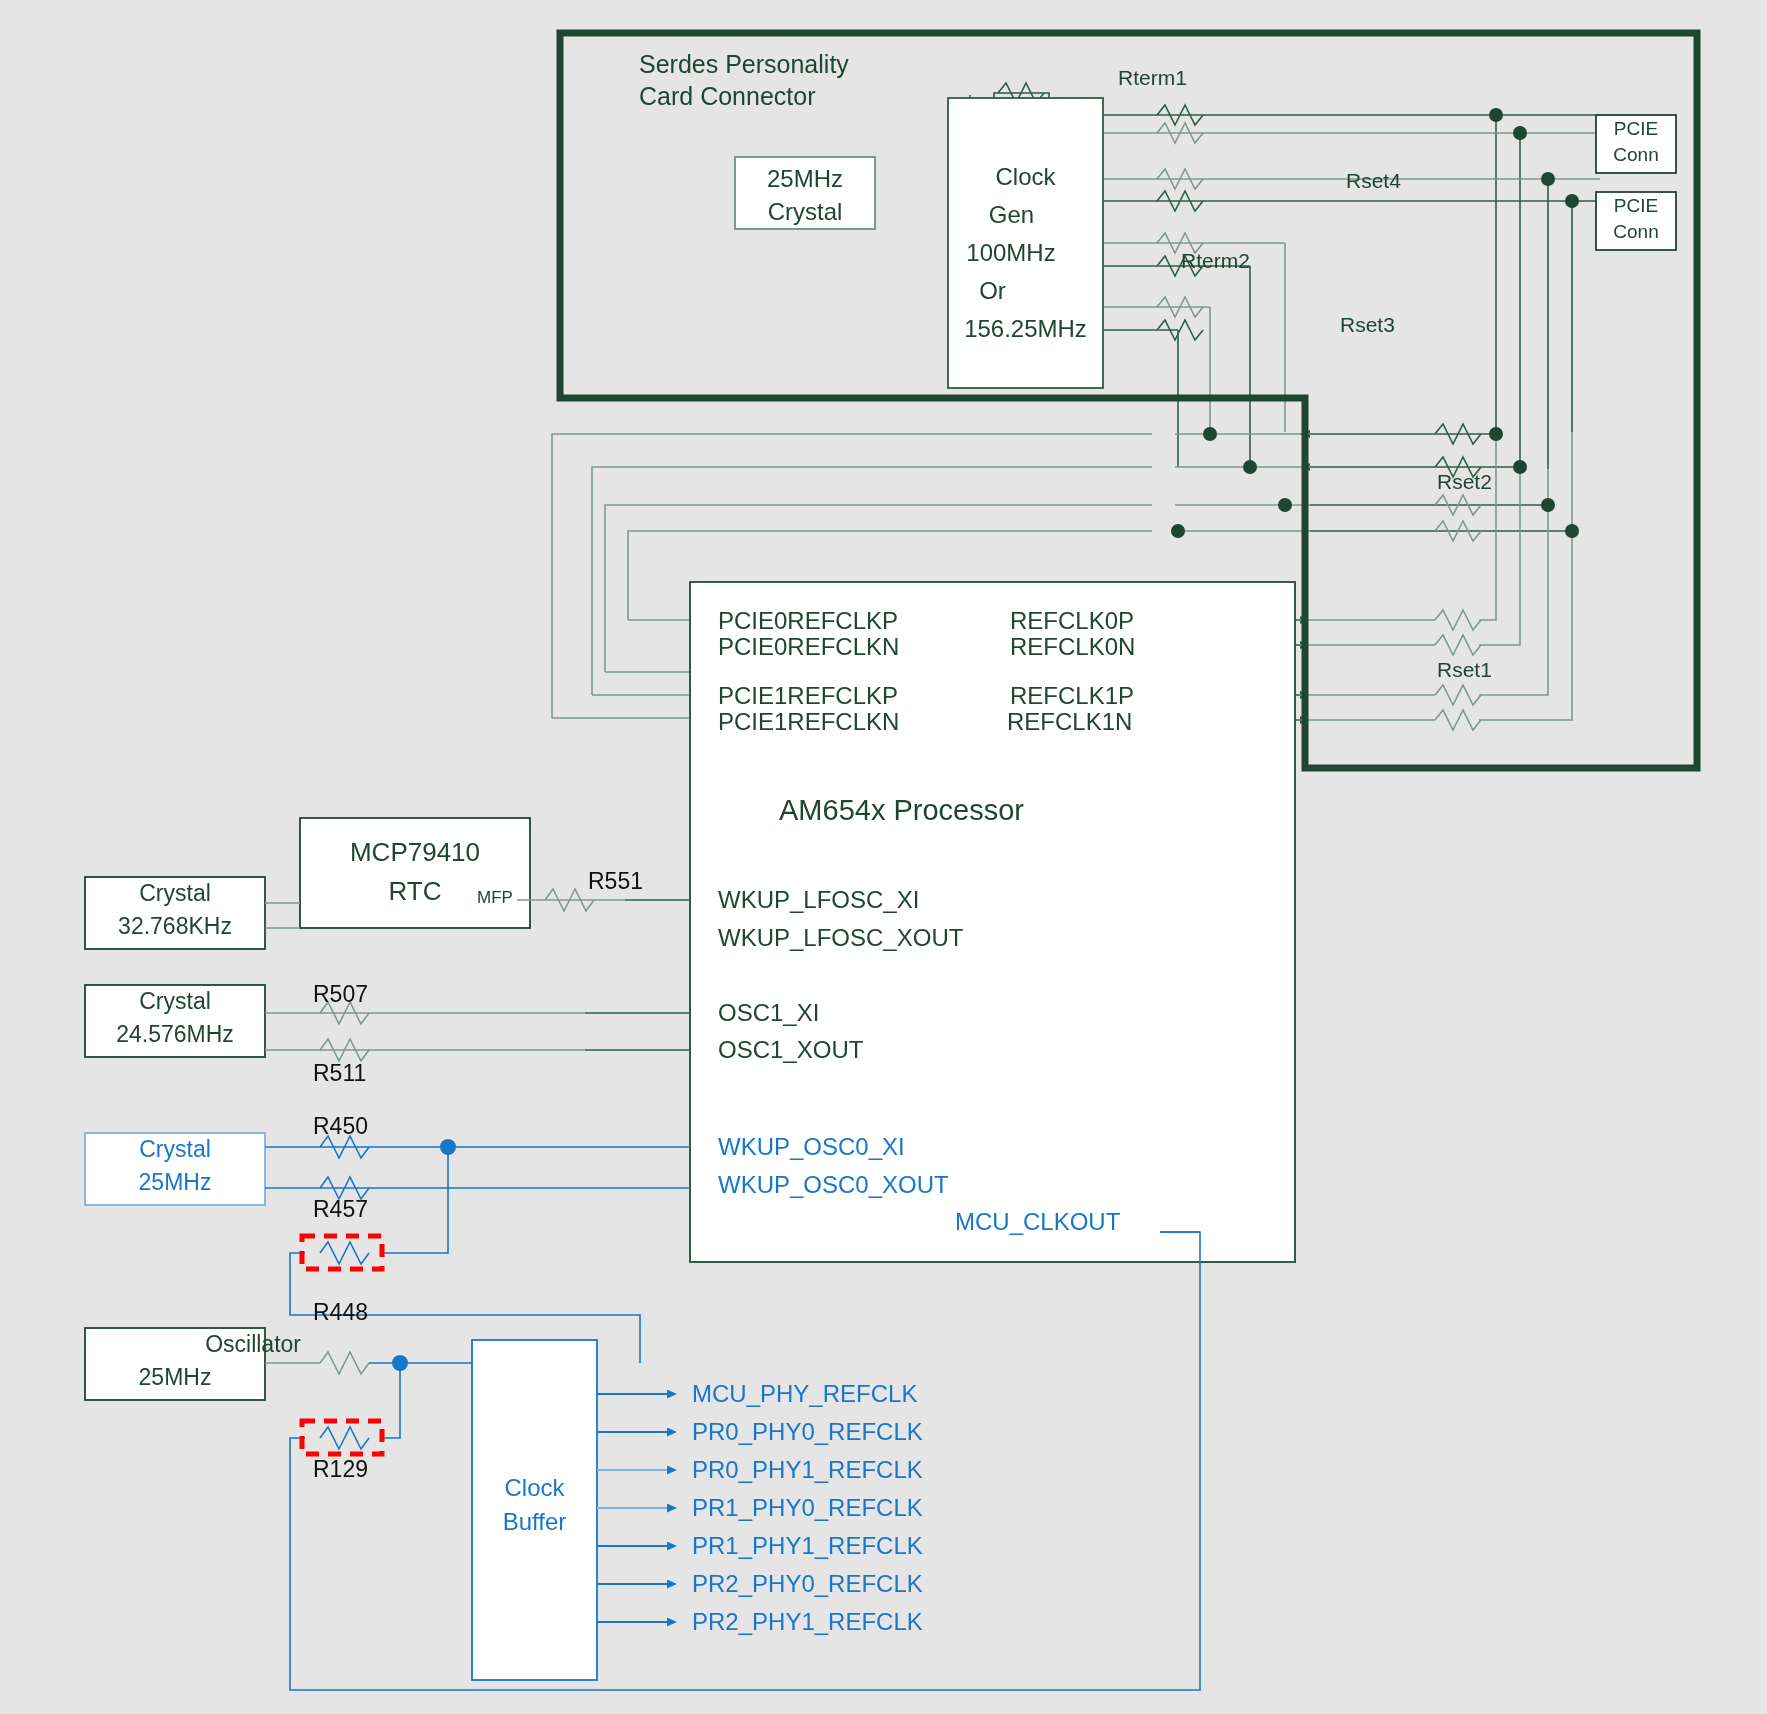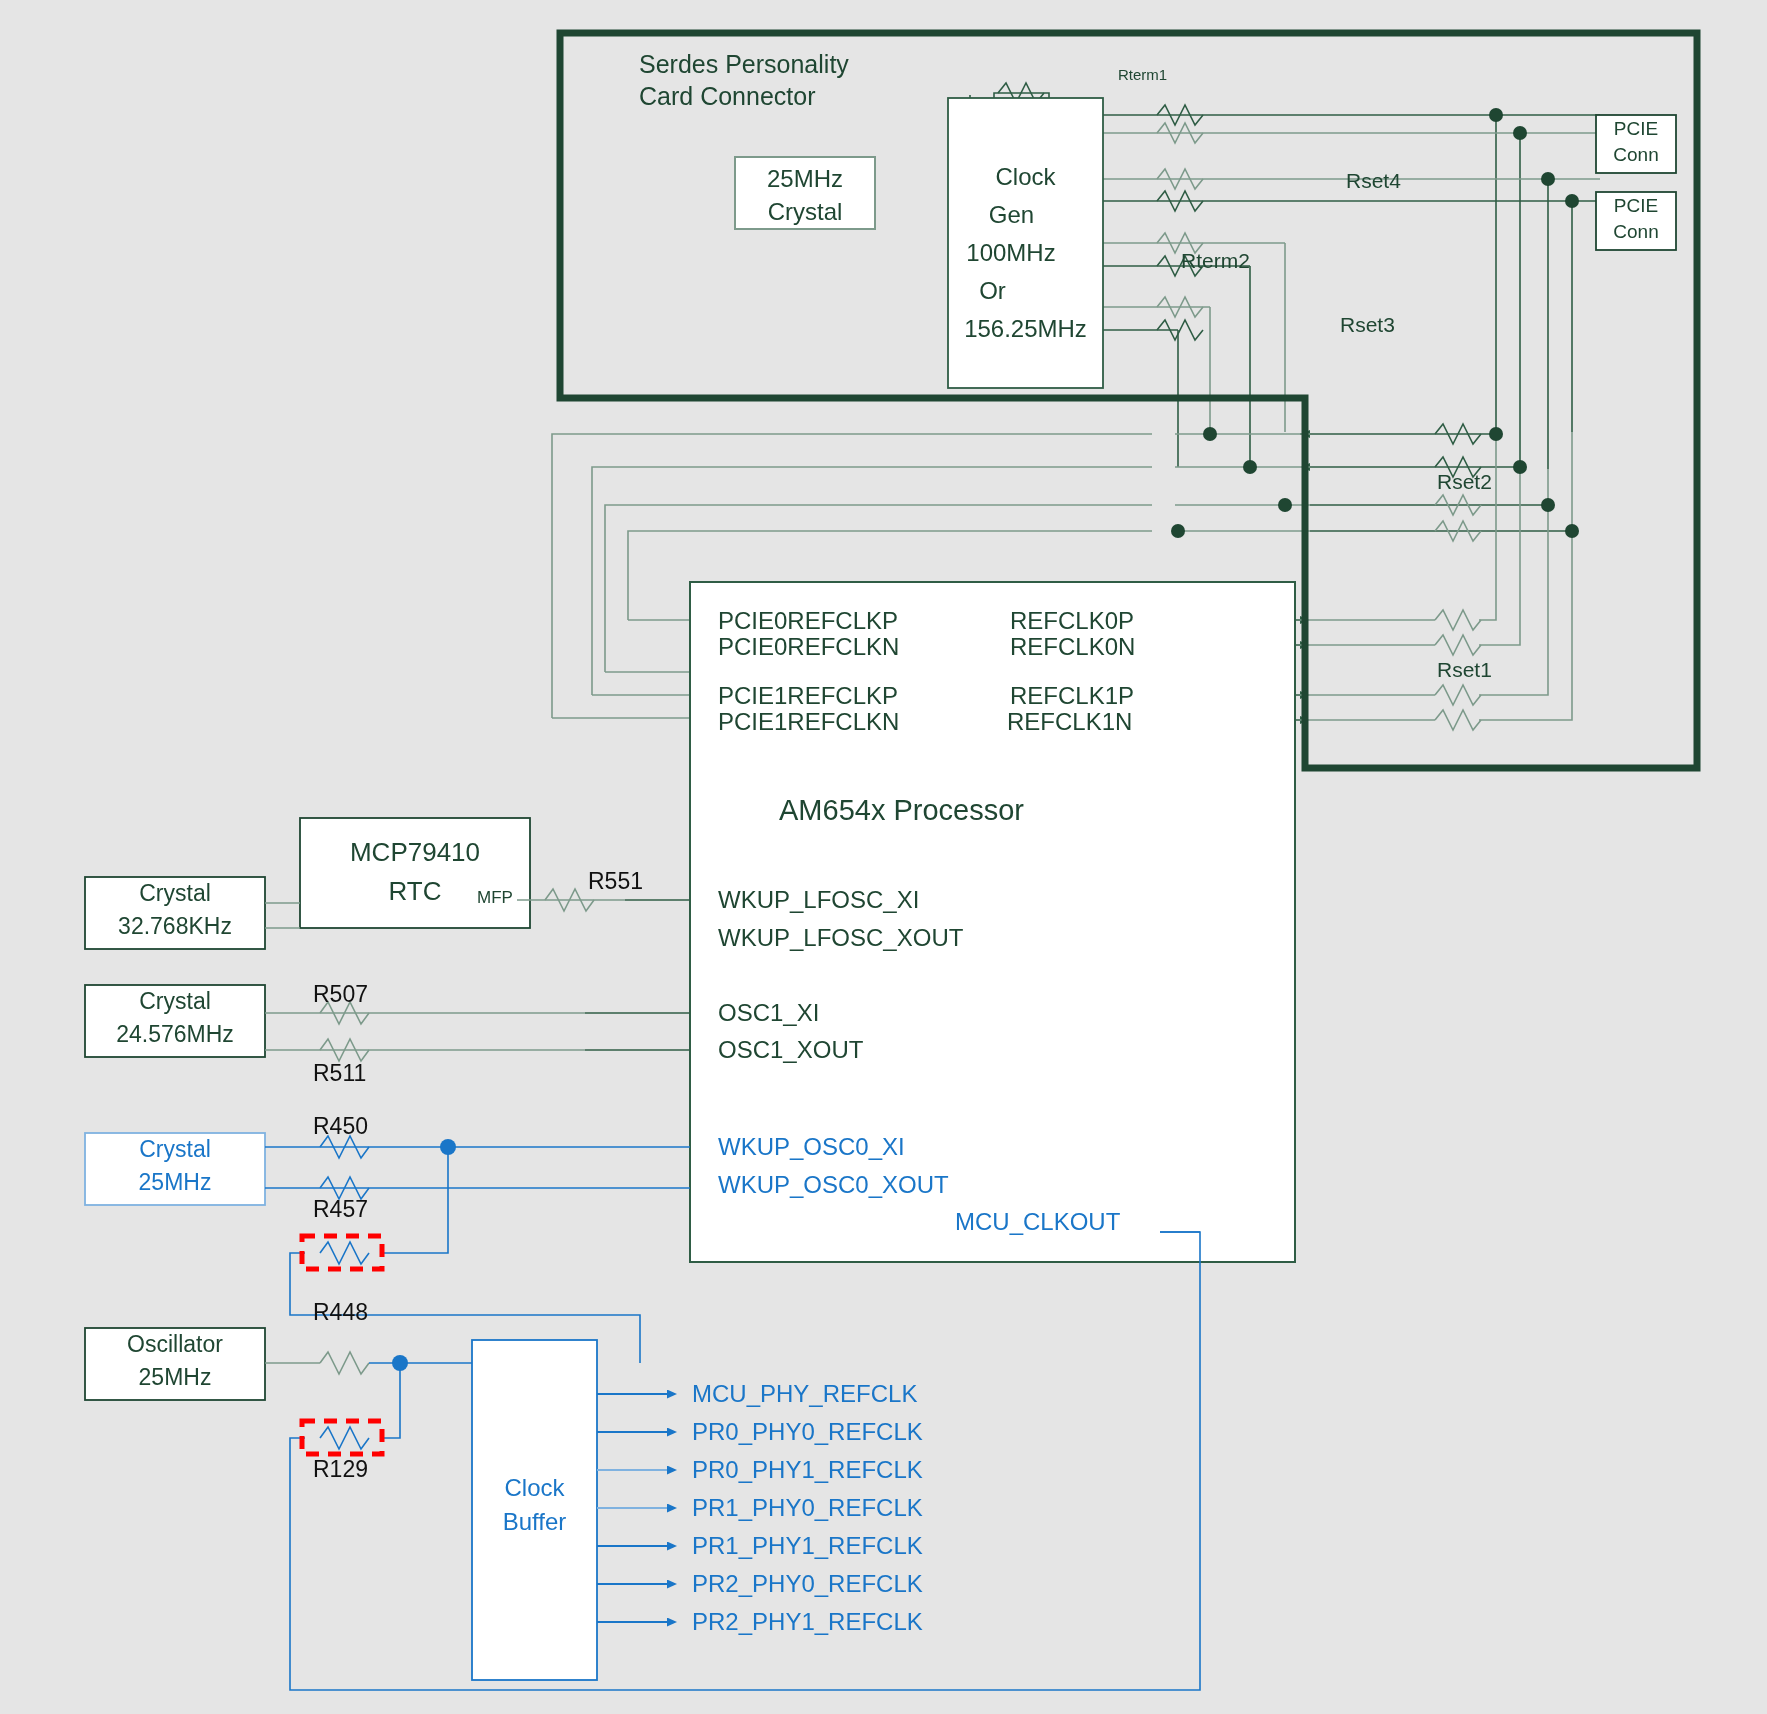--- a/index.html
+++ b/index.html
@@ -261,21 +261,21 @@
 
   <div class="lbl g" style="left:745px;top:165px;width:120px;text-align:center;font-size:24px;">25MHz</div>
   <div class="lbl g" style="left:745px;top:198px;width:120px;text-align:center;font-size:24px;">Crystal</div>
 
   <div class="lbl g" style="left:948px;top:163px;width:155px;text-align:center;font-size:24px;">Clock</div>
   <div class="lbl g" style="left:948px;top:201px;width:127px;text-align:center;font-size:24px;">Gen</div>
   <div class="lbl g" style="left:948px;top:239px;width:126px;text-align:center;font-size:24px;">100MHz</div>
   <div class="lbl g" style="left:915px;top:277px;width:155px;text-align:center;font-size:24px;">Or</div>
   <div class="lbl g" style="left:948px;top:315px;width:155px;text-align:center;font-size:24px;">156.25MHz</div>
 
-  <div class="lbl g" style="left:1118px;top:66px;font-size:15px;text-align:right;">Rterm1</div>
+  <div class="lbl g" style="left:1118px;top:66px;font-size:21px;text-align:right;">Rterm1</div>
   <div class="lbl g" style="left:1181px;top:249px;font-size:21px;">Rterm2</div>
   <div class="lbl g" style="left:1346px;top:169px;font-size:21px;">Rset4</div>
   <div class="lbl g" style="left:1340px;top:313px;font-size:21px;">Rset3</div>
   <div class="lbl g" style="left:1437px;top:470px;font-size:21px;">Rset2</div>
   <div class="lbl g" style="left:1437px;top:658px;font-size:21px;">Rset1</div>
 
   <div class="lbl g" style="left:1596px;top:118px;width:80px;text-align:center;font-size:19px;">PCIE</div>
   <div class="lbl g" style="left:1596px;top:144px;width:80px;text-align:center;font-size:19px;">Conn</div>
   <div class="lbl g" style="left:1596px;top:195px;width:80px;text-align:center;font-size:19px;">PCIE</div>
   <div class="lbl g" style="left:1596px;top:221px;width:80px;text-align:center;font-size:19px;">Conn</div>
@@ -312,21 +312,21 @@
   <div class="lbl g" style="left:85px;top:1021px;width:180px;text-align:center;font-size:23px;">24.576MHz</div>
   <div class="lbl k" style="left:313px;top:981px;font-size:23px;">R507</div>
   <div class="lbl k" style="left:313px;top:1060px;font-size:23px;">R511</div>
 
   <div class="lbl b" style="left:85px;top:1136px;width:180px;text-align:center;font-size:23px;">Crystal</div>
   <div class="lbl b" style="left:85px;top:1169px;width:180px;text-align:center;font-size:23px;">25MHz</div>
   <div class="lbl k" style="left:313px;top:1113px;font-size:23px;">R450</div>
   <div class="lbl k" style="left:313px;top:1196px;font-size:23px;">R457</div>
   <div class="lbl k" style="left:313px;top:1271px;font-size:23px;margin-top:28px;">R448</div>
 
-  <div class="lbl g" style="left:85px;top:1331px;width:180px;text-align:center;font-size:23px;">Oscillator</div>
+  <div class="lbl g" style="left:85px;top:1331px;width:180px;text-align:right;font-size:23px;padding-left:36px;">Oscillator</div>
   <div class="lbl g" style="left:85px;top:1364px;width:180px;text-align:center;font-size:23px;">25MHz</div>
   <div class="lbl k" style="left:313px;top:1456px;font-size:23px;">R129</div>
 
   <div class="lbl b" style="left:472px;top:1474px;width:125px;text-align:center;font-size:24px;">Clock</div>
   <div class="lbl b" style="left:472px;top:1508px;width:125px;text-align:center;font-size:24px;">Buffer</div>
 
   <div class="lbl b" style="left:692px;top:1380px;font-size:24px;">MCU_PHY_REFCLK</div>
   <div class="lbl b" style="left:692px;top:1418px;font-size:24px;">PR0_PHY0_REFCLK</div>
   <div class="lbl b" style="left:692px;top:1456px;font-size:24px;">PR0_PHY1_REFCLK</div>
   <div class="lbl b" style="left:692px;top:1494px;font-size:24px;">PR1_PHY0_REFCLK</div>

